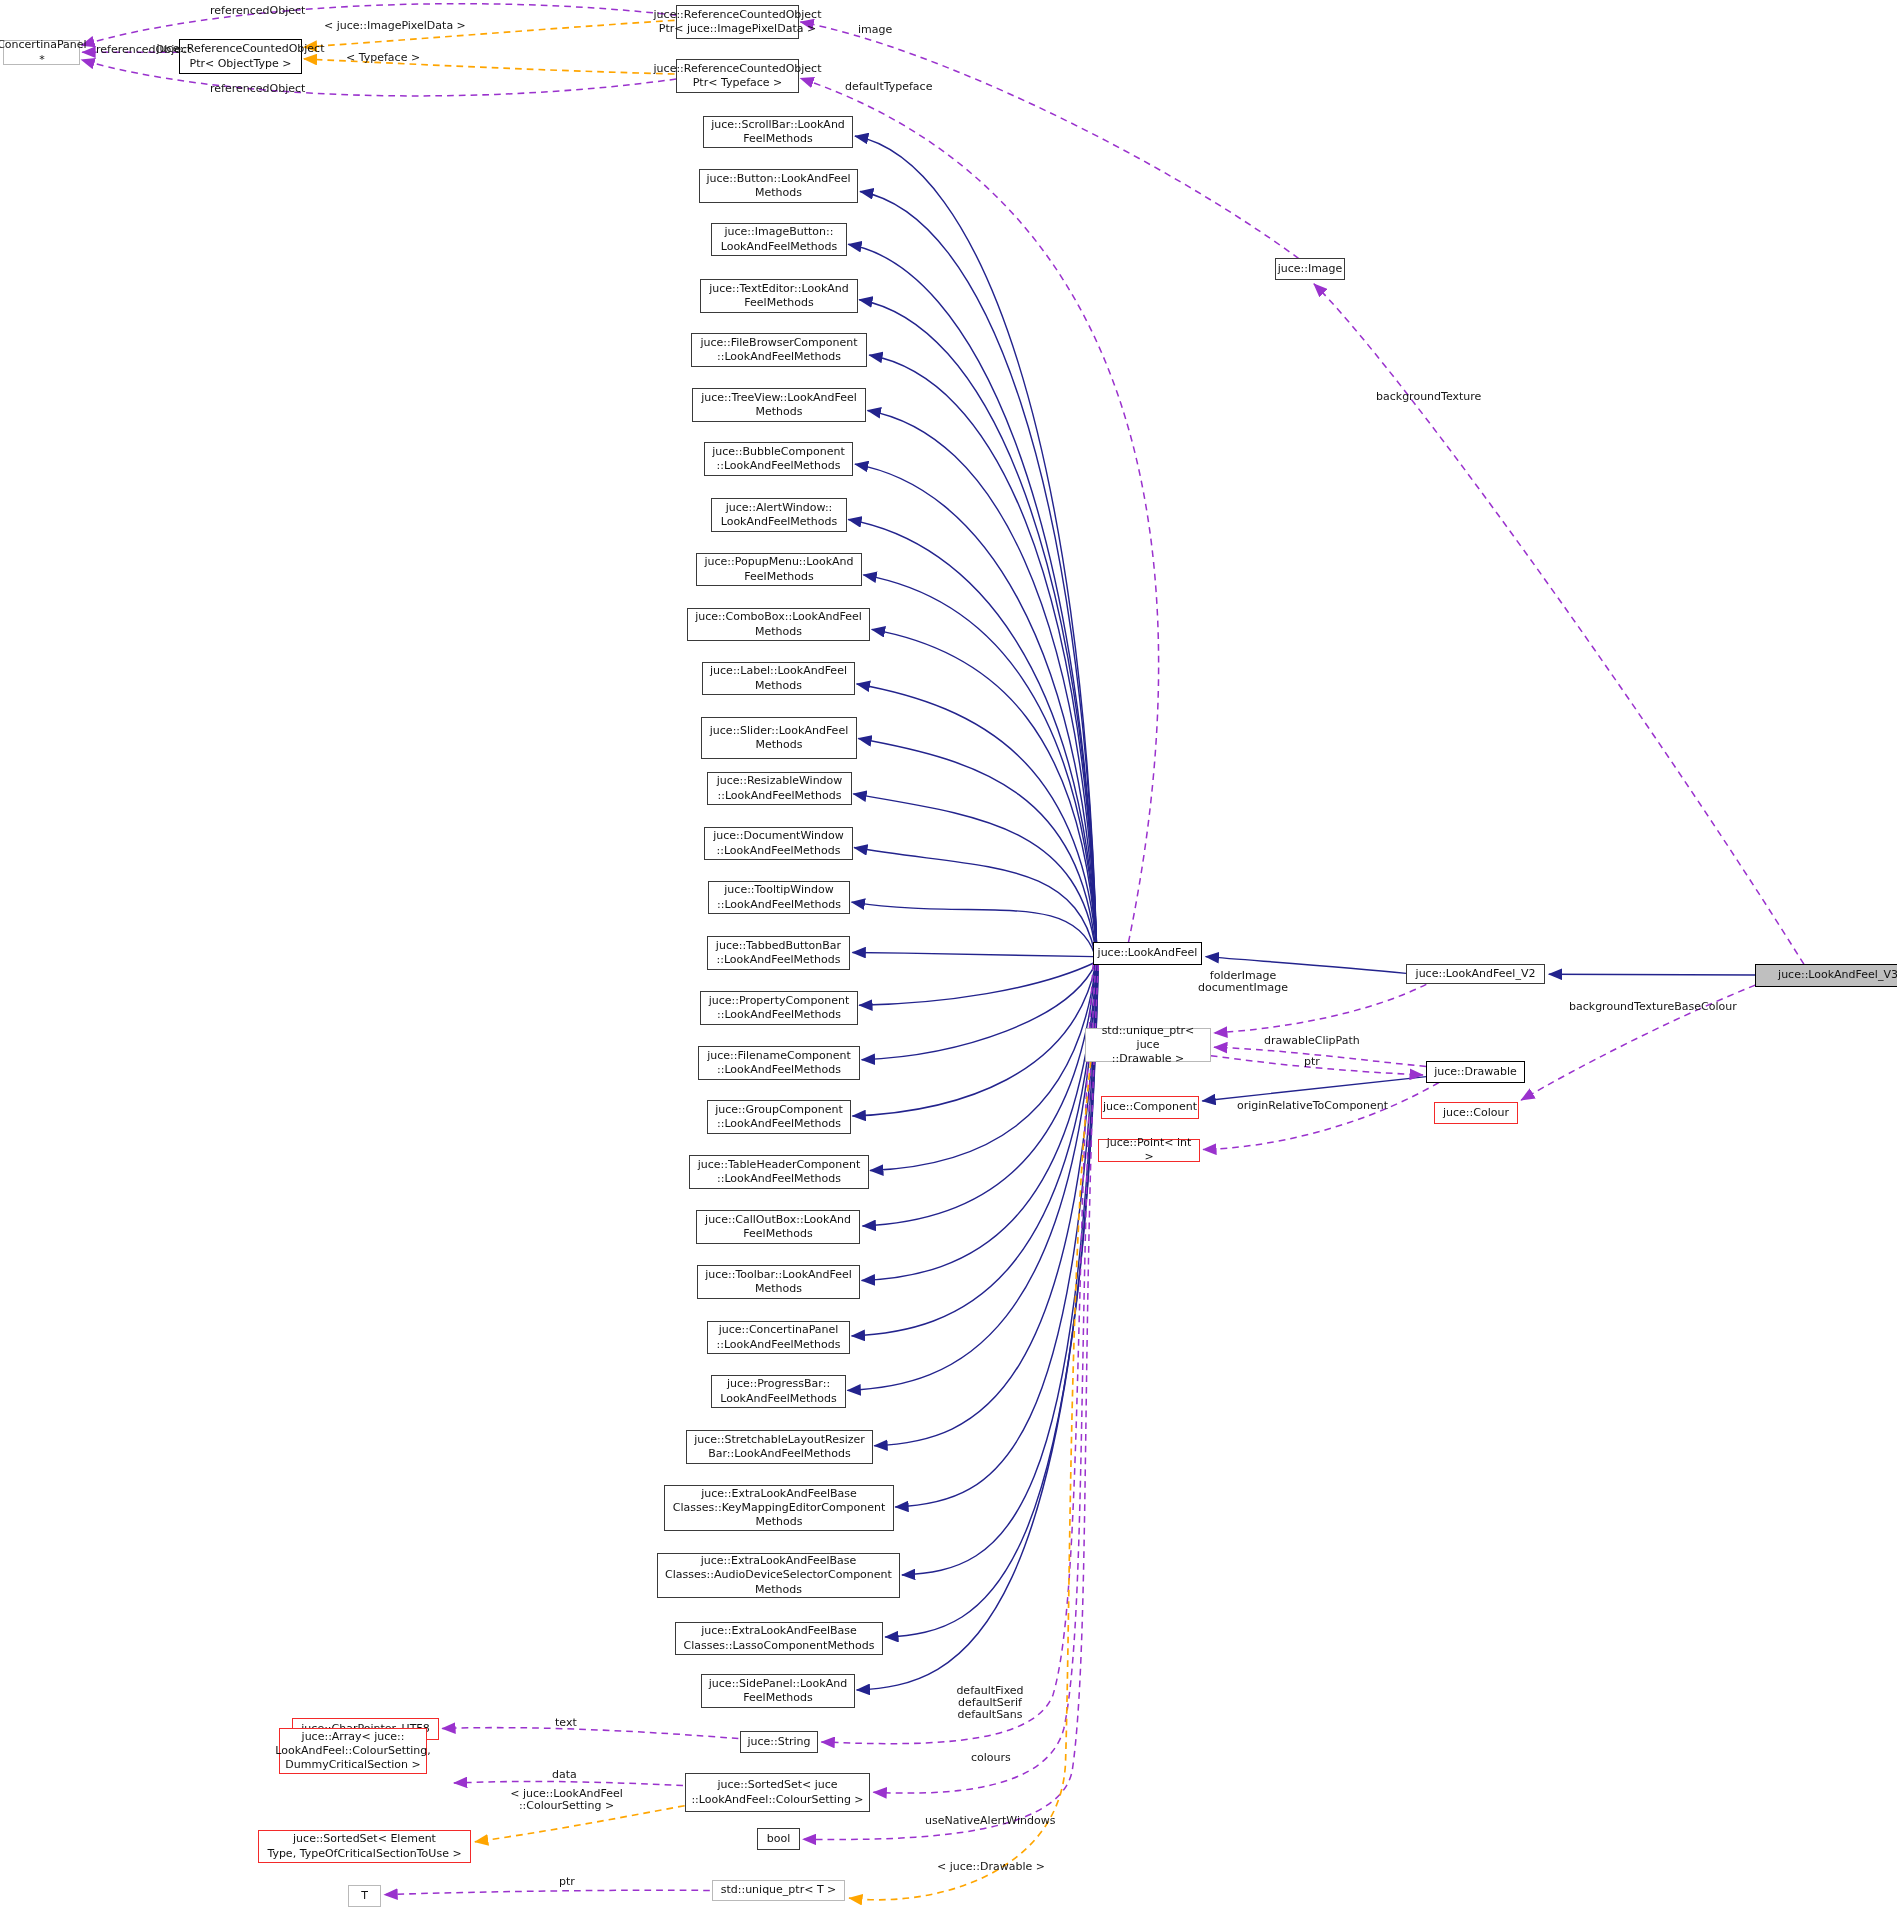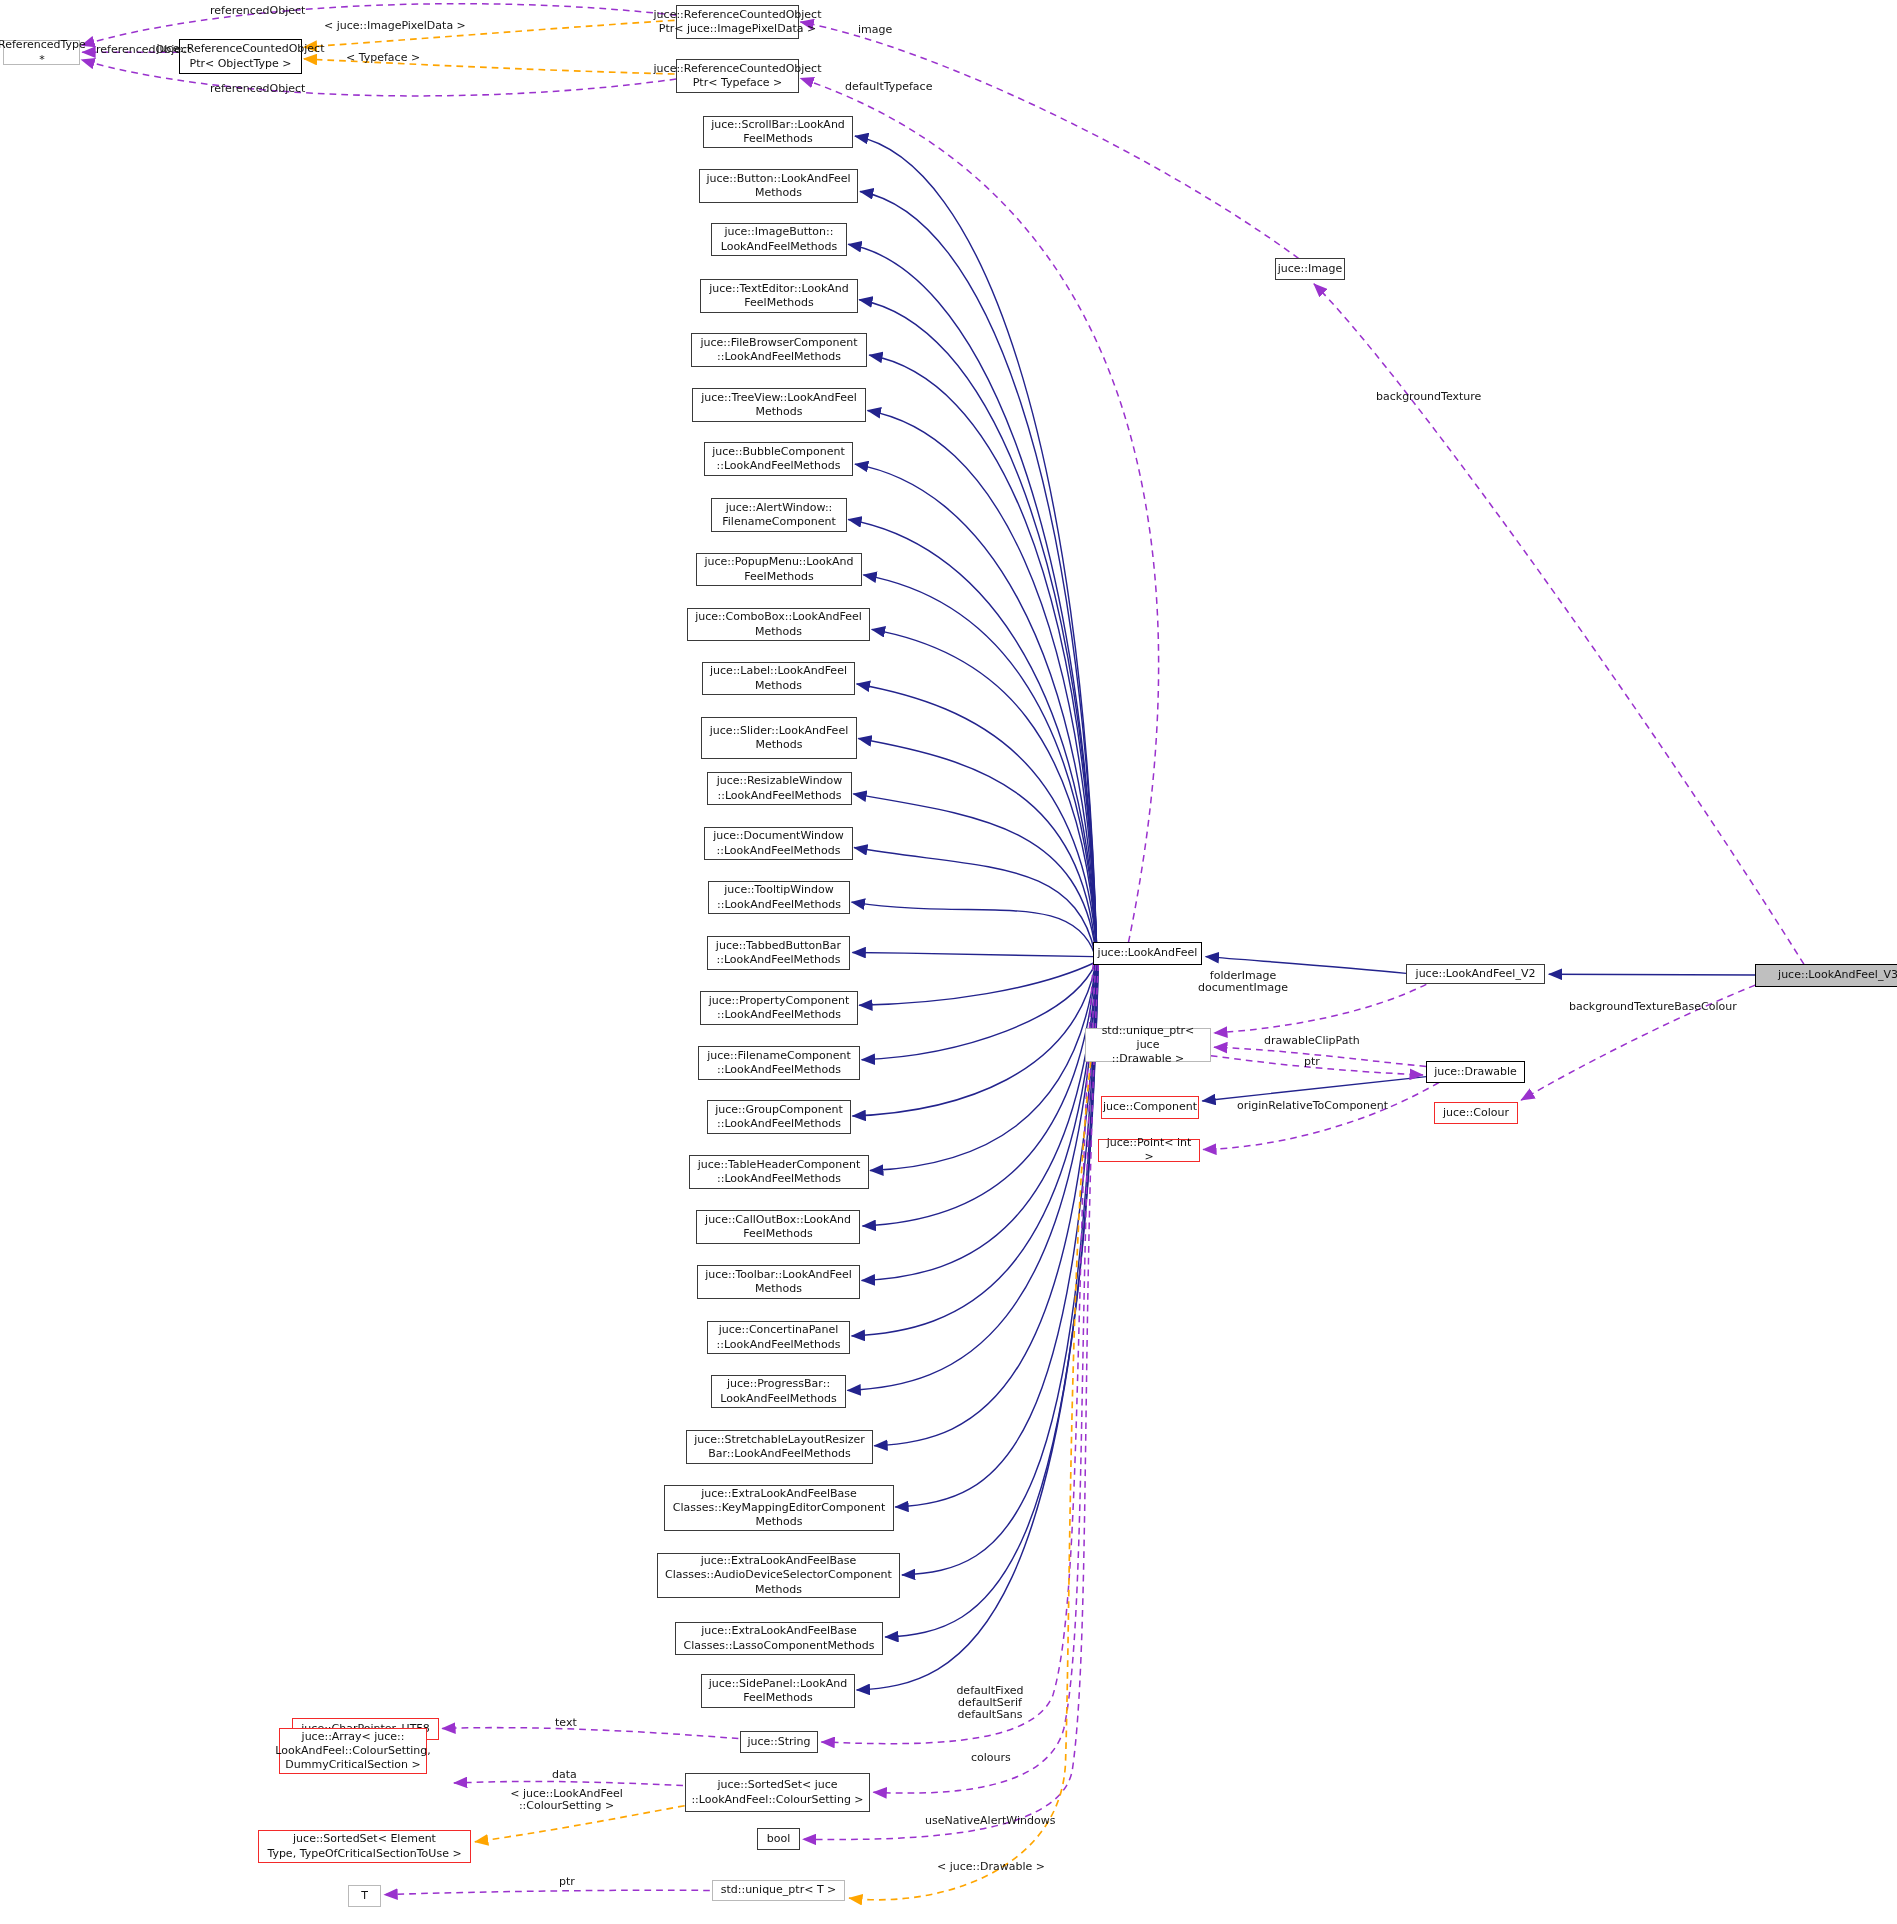--- a/index.html
+++ b/index.html
@@ -90,21 +90,21 @@
   </g>
 
   <g stroke="#ffa500" stroke-width="2" stroke-dasharray="8 6" fill="none">
     <path d="M804,24 C650,34 505,46 362,56" marker-end="url(#mOrange)"></path>
     <path d="M804,88 C650,84 505,77 362,70" marker-end="url(#mOrange)"></path>
     <path d="M816,2152 C730,2168 645,2184 566,2195" marker-end="url(#mOrange)"></path>
     <path d="M1300,1265 C1274,1500 1276,1900 1270,2100 C1265,2230 1115,2275 1012,2262" marker-end="url(#mOrange)"></path>
   </g>
 </svg>
 
-<div class="node gray" style="left:3.4px;top:40px;width:77px;height:25px">ReferencedType *</div>
+<div class="node gray" style="left:3.4px;top:40px;width:77px;height:25px">ConcertinaPanel *</div>
 <div class="node bold" style="left:179px;top:39px;width:123px;height:35px">juce::ReferenceCountedObject
 Ptr&lt; ObjectType &gt;</div>
 <div class="node" style="left:676px;top:5px;width:123px;height:34px">juce::ReferenceCountedObject
 Ptr&lt; juce::ImagePixelData &gt;</div>
 <div class="node" style="left:676px;top:59px;width:123px;height:34px">juce::ReferenceCountedObject
 Ptr&lt; Typeface &gt;</div>
 <div class="node" style="left:1275px;top:258px;width:70px;height:22px">juce::Image</div>
 
 <div class="node" style="left:703px;top:116px;width:150px;height:32px">juce::ScrollBar::LookAnd
 FeelMethods</div>
@@ -114,21 +114,21 @@
 LookAndFeelMethods</div>
 <div class="node" style="left:700px;top:279px;width:158px;height:34px">juce::TextEditor::LookAnd
 FeelMethods</div>
 <div class="node" style="left:691px;top:333px;width:176px;height:34px">juce::FileBrowserComponent
 ::LookAndFeelMethods</div>
 <div class="node" style="left:692px;top:388px;width:174px;height:34px">juce::TreeView::LookAndFeel
 Methods</div>
 <div class="node" style="left:704px;top:442px;width:149px;height:34px">juce::BubbleComponent
 ::LookAndFeelMethods</div>
 <div class="node" style="left:711px;top:498px;width:136px;height:34px">juce::AlertWindow::
-FilenameComponent</div>
+LookAndFeelMethods</div>
 <div class="node" style="left:696px;top:553px;width:166px;height:33px">juce::PopupMenu::LookAnd
 FeelMethods</div>
 <div class="node" style="left:687px;top:608px;width:183px;height:33px">juce::ComboBox::LookAndFeel
 Methods</div>
 <div class="node" style="left:702px;top:662px;width:153px;height:33px">juce::Label::LookAndFeel
 Methods</div>
 <div class="node" style="left:701px;top:717px;width:156px;height:42px">juce::Slider::LookAndFeel
 Methods</div>
 <div class="node" style="left:707px;top:772px;width:145px;height:33px">juce::ResizableWindow
 ::LookAndFeelMethods</div>

